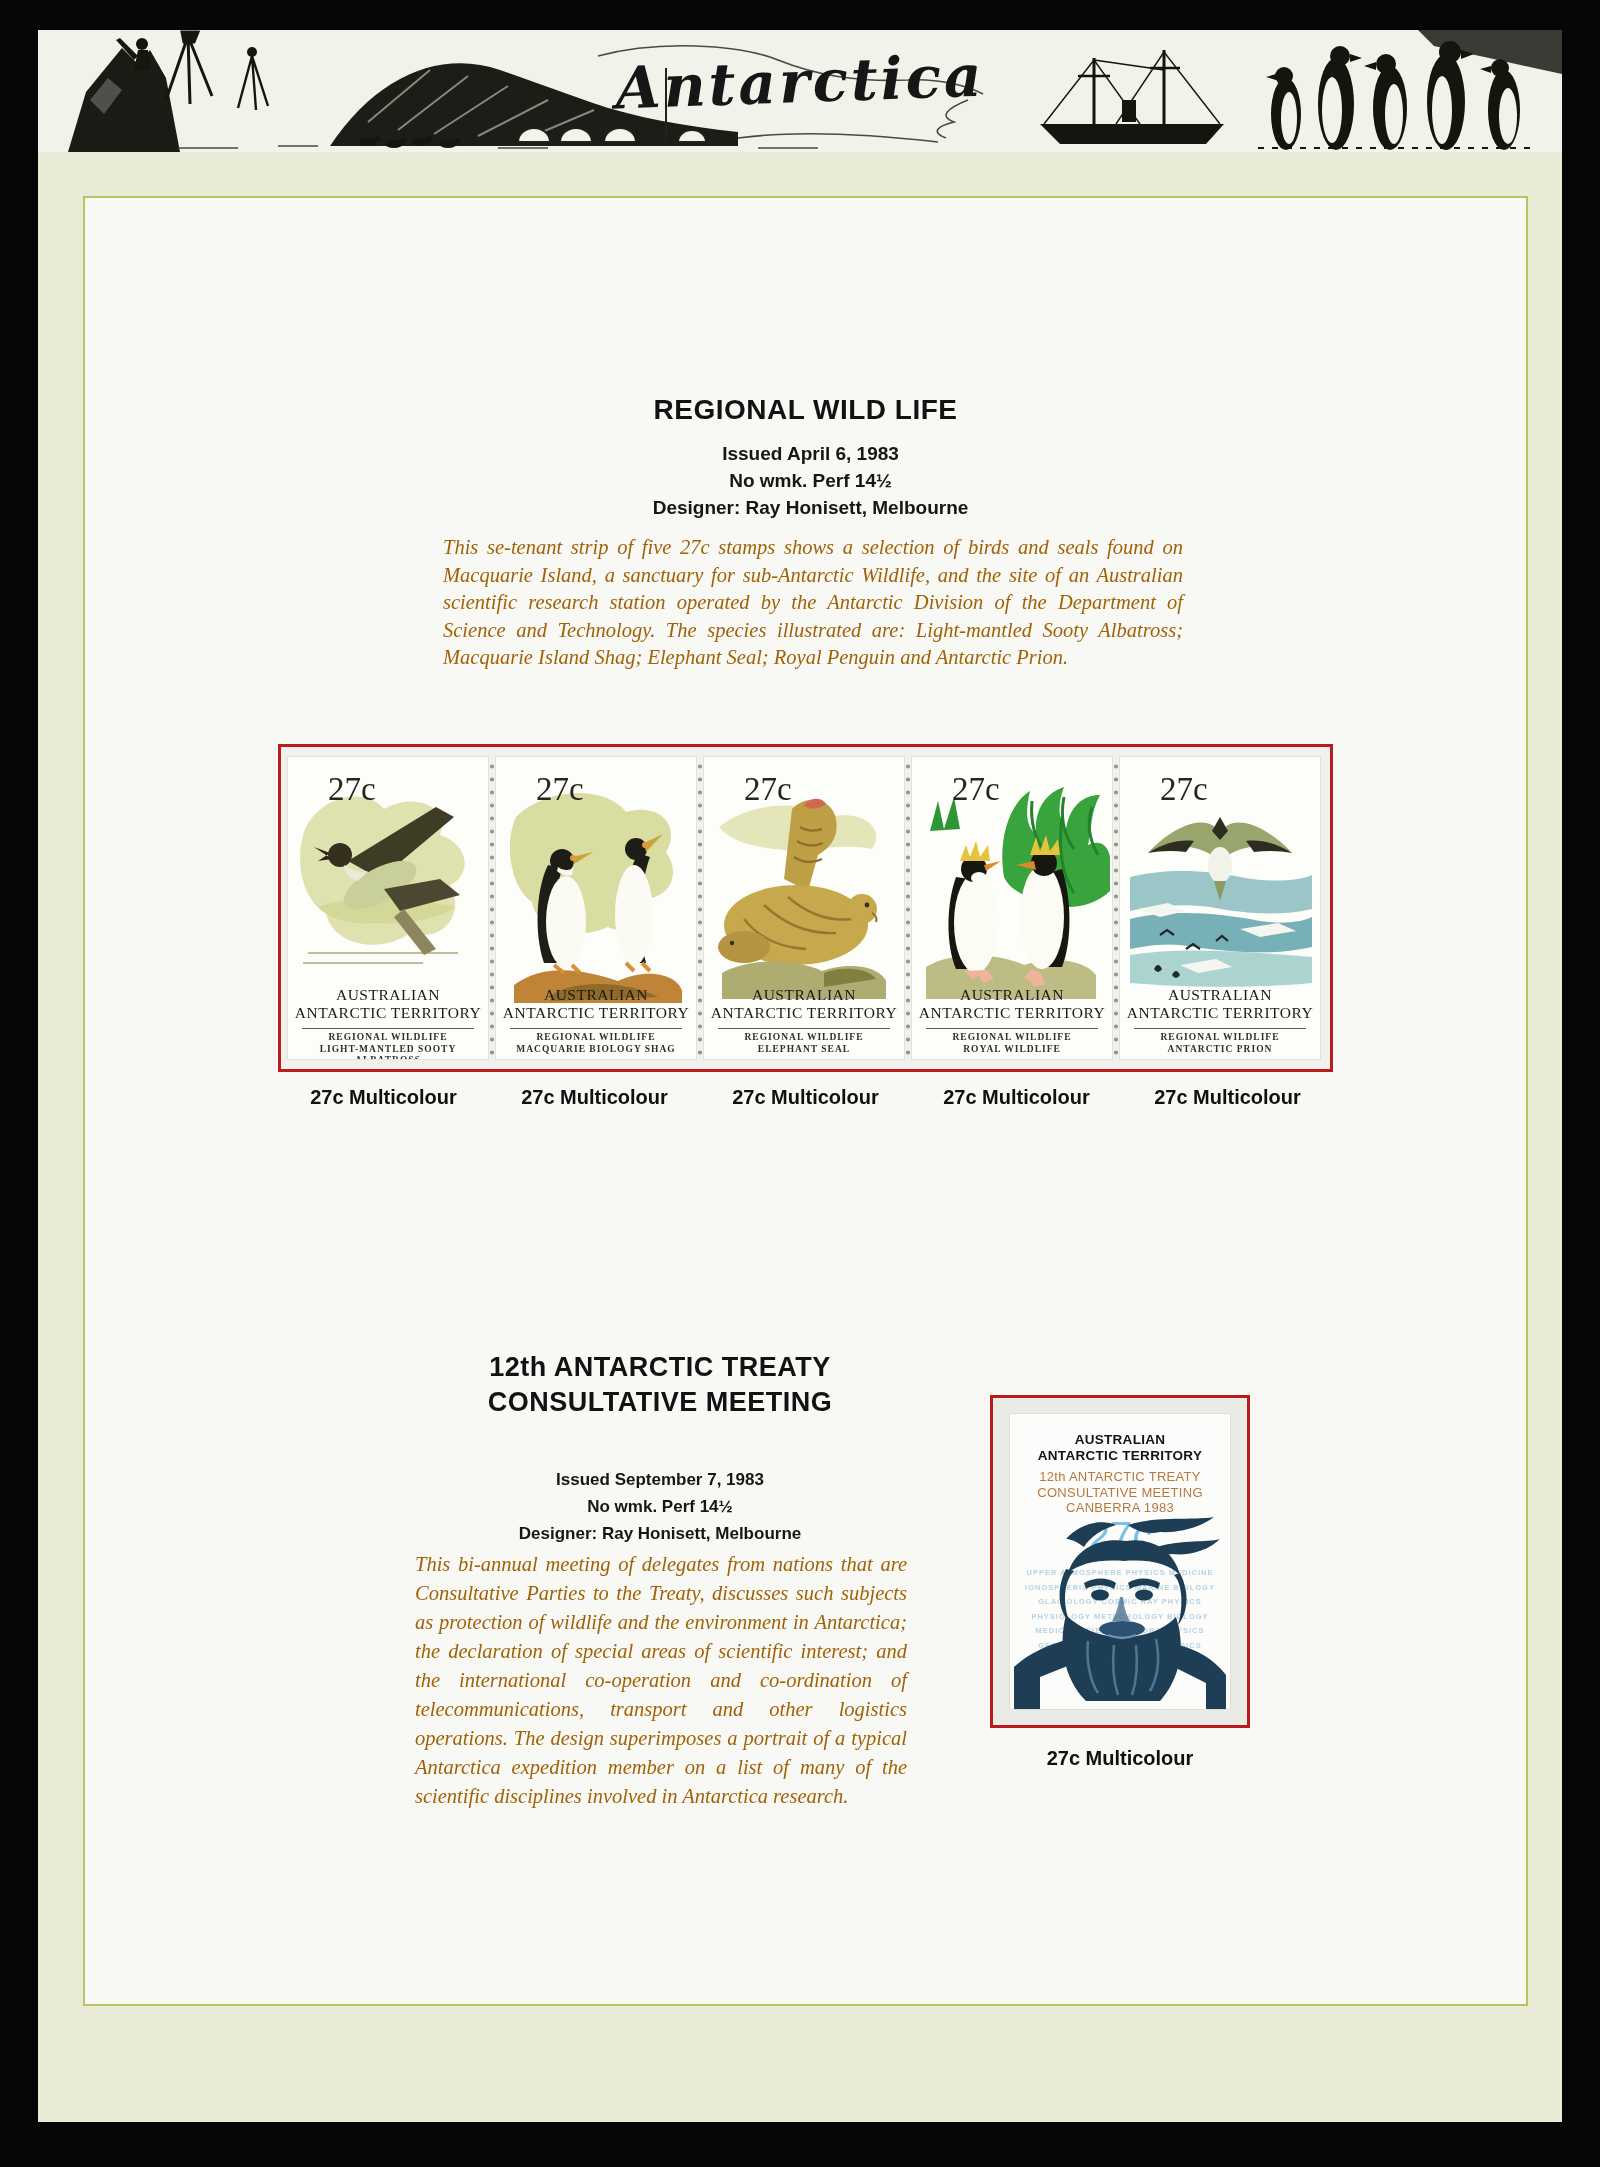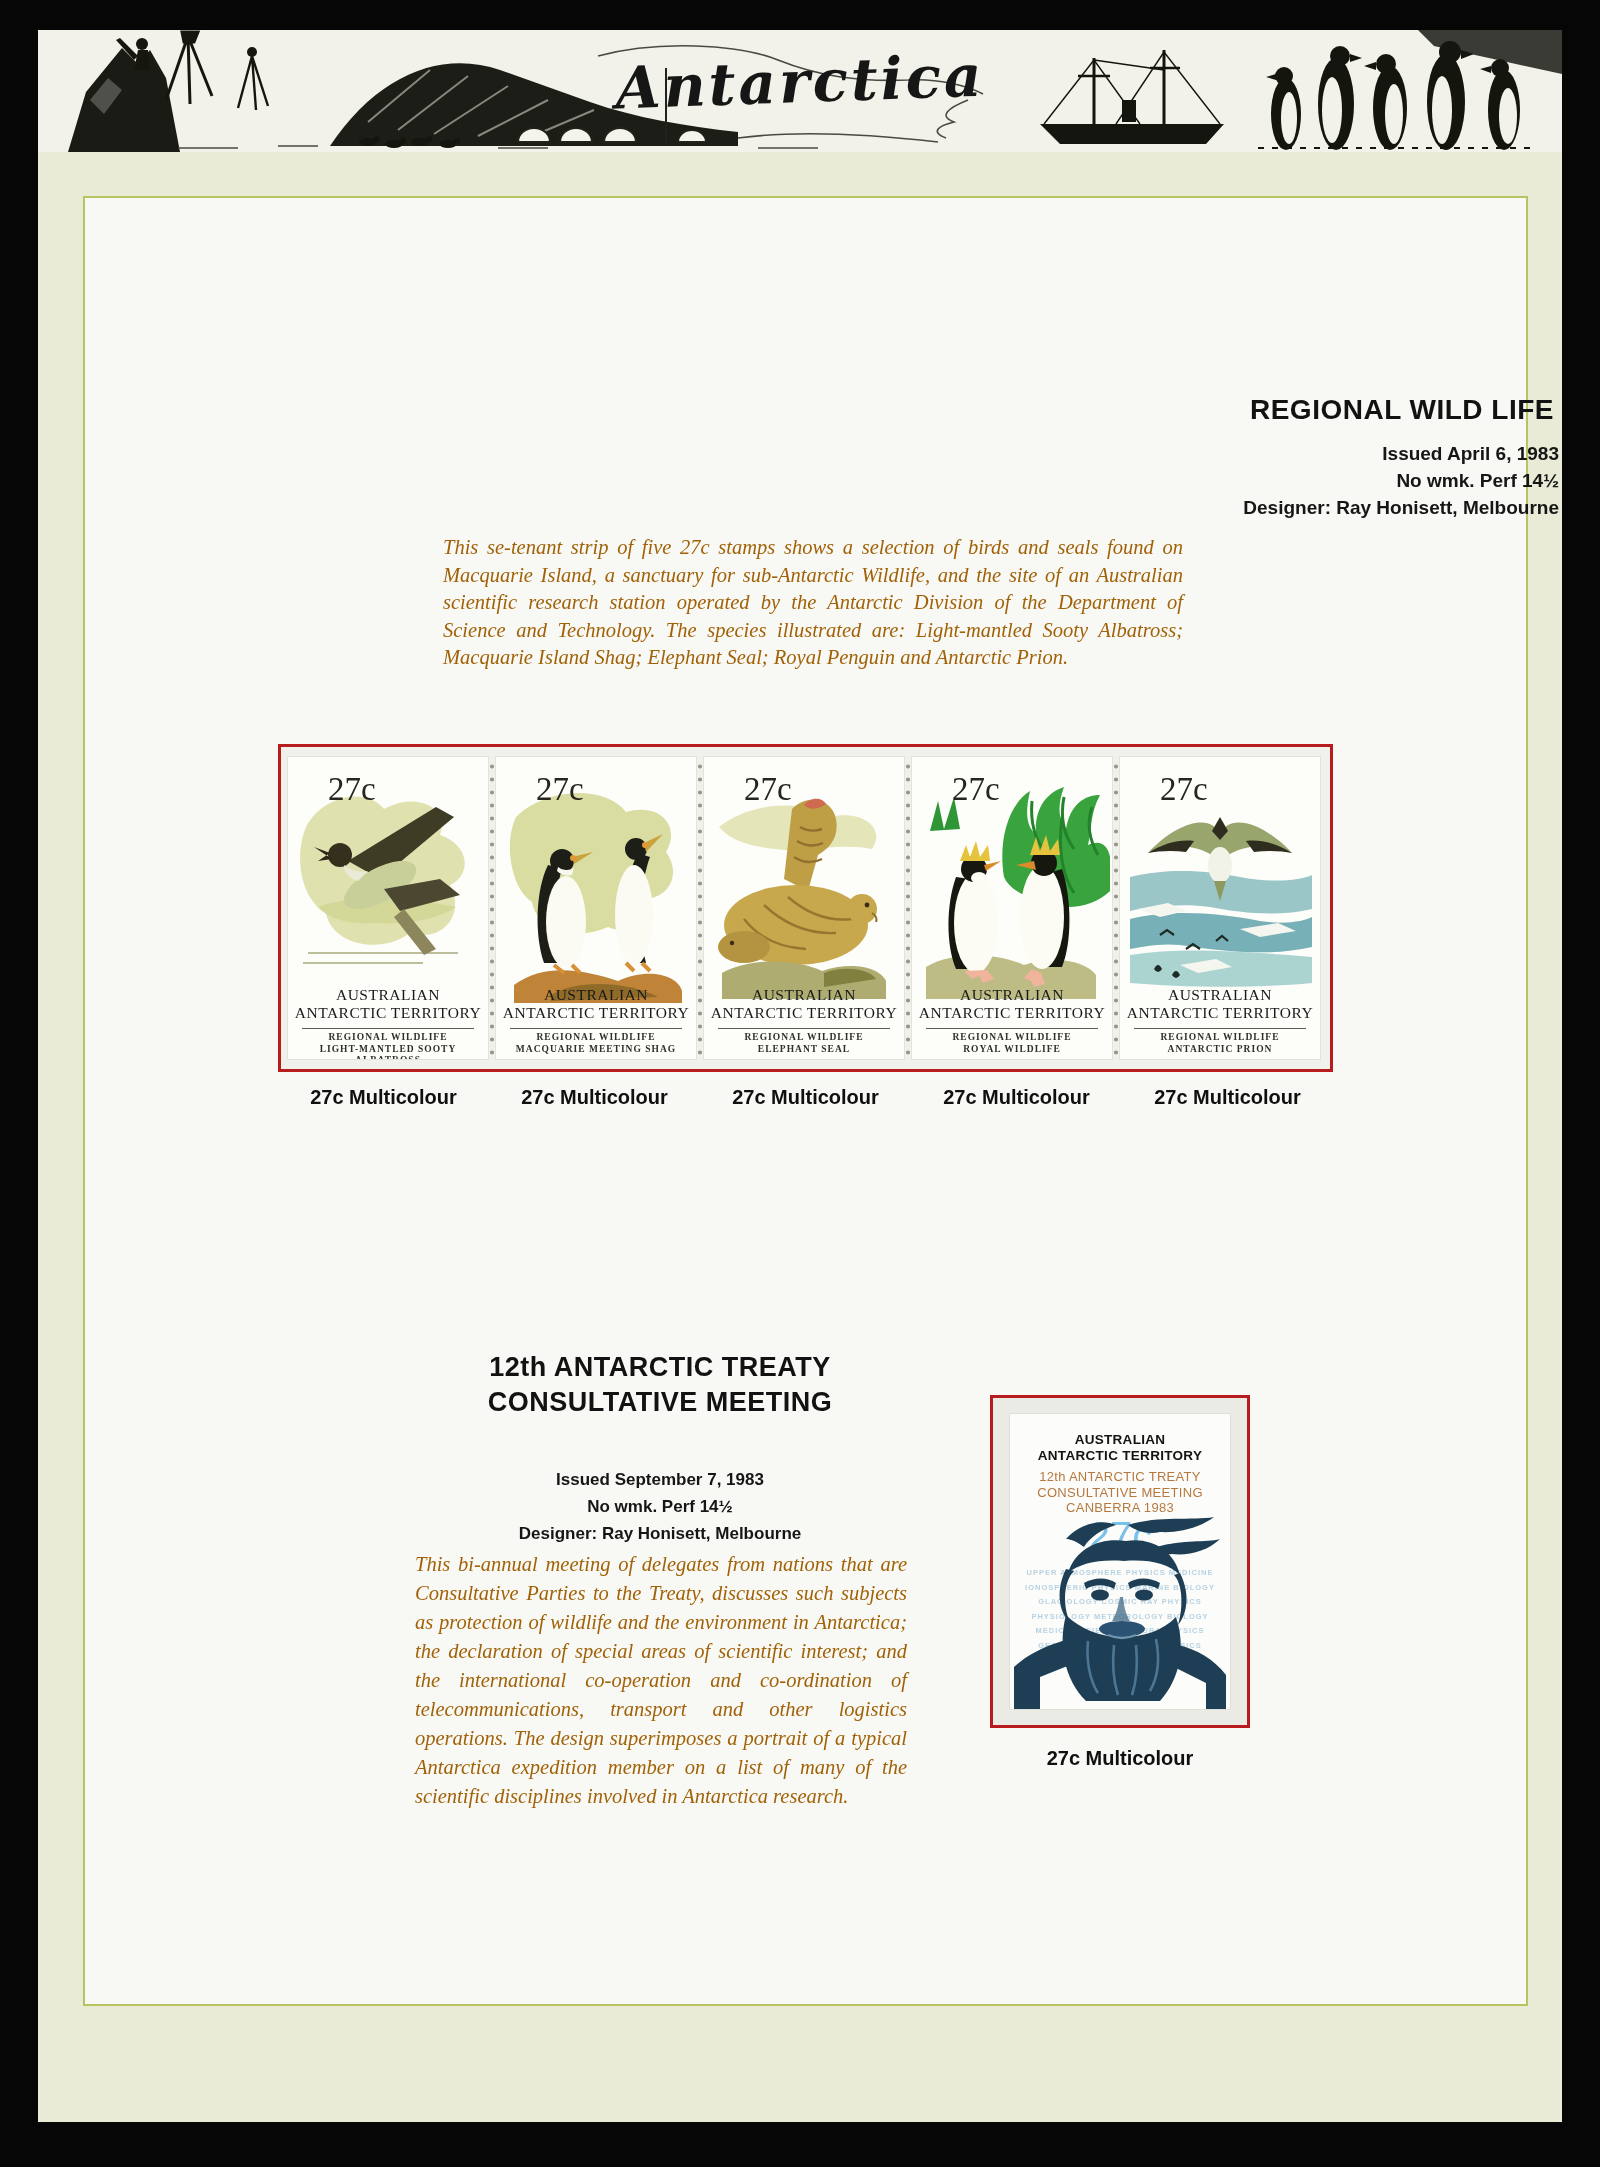--- a/index.html
+++ b/index.html
@@ -8,21 +8,21 @@
   .page{position:absolute;left:38px;top:30px;width:1524px;height:2092px;background:#eaebd7;}
   
   .hband{position:absolute;left:0;top:0;width:1524px;height:122px;background:#f2f2ea;}
   .hband svg{position:absolute;left:0;top:0;}
   .script-title{position:absolute;left:0;top:18px;width:100%;text-align:center;
     font-family:"DejaVu Serif",serif;font-style:italic;font-weight:600;font-size:58px;
     color:#161616;letter-spacing:3px;transform:rotate(-2deg);}
   
   .panel{position:absolute;left:45px;top:166px;width:1441px;height:1806px;
     background:#f8f8f5;border:2px solid #b9c35f;}
-  .center{text-align:right;padding-left:28px;}
+  .center{text-align:center;}
   .h1{position:absolute;left:0;top:196px;width:100%;font-weight:700;font-size:28px;
     letter-spacing:.5px;color:#121212;}
   .infoblock{position:absolute;left:5px;top:242px;width:100%;font-weight:700;font-size:19px;
     line-height:27px;color:#161616;}
   .para{position:absolute;font-family:Liberation Serif, serif;font-style:italic;
     font-size:20.5px;color:#a16207;text-align:justify;}
   .para1{left:358px;top:336px;width:740px;line-height:27.5px;}
   .para2{left:330px;top:1352px;width:492px;line-height:29px;}
   
   .mount{position:absolute;background:#f1f1ec;border:3px solid #b91c1c;box-sizing:border-box;}
@@ -217,21 +217,21 @@
             <path d="M58,208 l10,8 M76,208 l8,8 M130,206 l8,8 M146,206 l8,8" stroke="#d98f35" stroke-width="4"></path>
           </svg>
           <div class="denom-s">27c</div>
           <div class="country">
             <div>AUSTRALIAN</div>
             <div>ANTARCTIC TERRITORY</div>
           </div>
           <div class="srule"></div>
           <div class="species">
             <div>REGIONAL WILDLIFE</div>
-            <div>MACQUARIE MEETING SHAG</div>
+            <div>MACQUARIE BIOLOGY SHAG</div>
           </div>
         </div>
         <div class="perfcol"></div>
 
         <div class="stampcell">
           <svg class="art" viewBox="0 0 200 302">
             <path d="M15,70 C45,45 100,42 125,60 C160,52 182,72 168,92 C150,88 120,90 95,94 C60,92 30,88 15,70 Z" fill="#dfe0ad" opacity=".85"></path>
             <path d="M88,52 C104,36 128,42 132,62 C135,78 128,90 114,98 L104,134 L80,122 Z" fill="#bf9f45"></path>
             <path d="M100,48 C106,40 118,40 122,47 C115,52 106,54 100,48 Z" fill="#cf6a50"></path>
             <path d="M96,70 q10,6 22,2 M93,84 q13,8 26,2 M90,100 q14,9 28,2" stroke="#8f7030" stroke-width="2.4" fill="none"></path>

